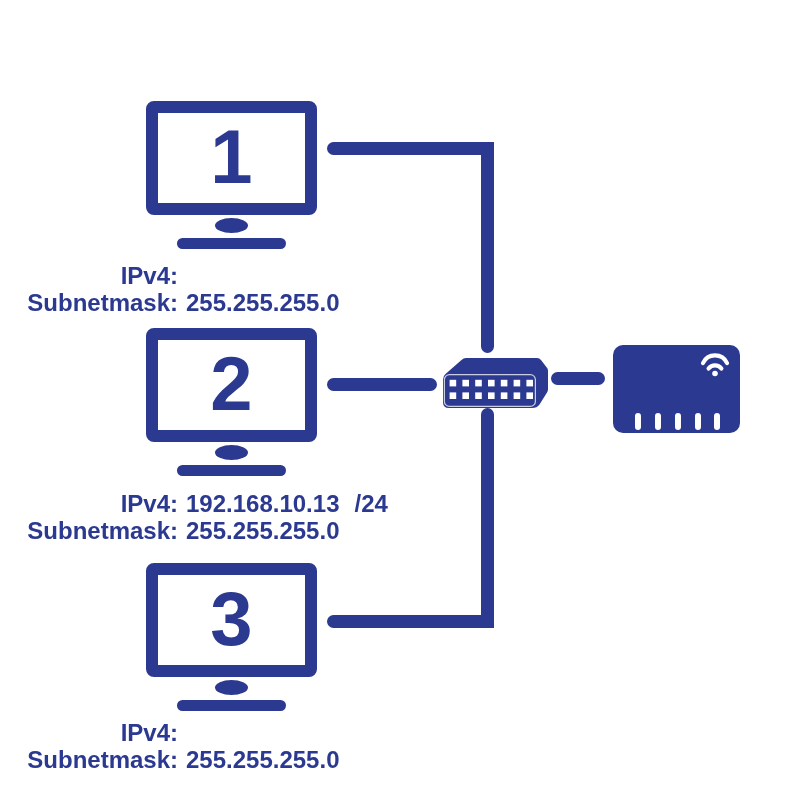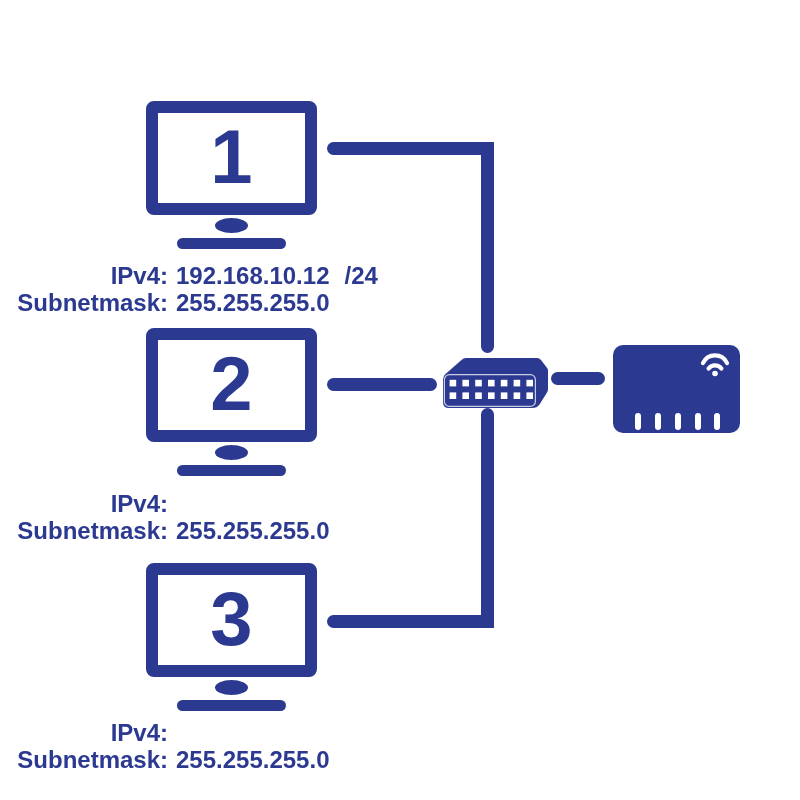--- a/index.html
+++ b/index.html
@@ -30,21 +30,21 @@
     position:absolute; left:69px; top:117px; width:33px; height:15px;
     background:var(--navy); border-radius:50%;
   }
   .base {
     position:absolute; left:31px; top:137px; width:109px; height:11px;
     background:var(--navy); border-radius:6px;
   }
 
   
   .info {
-    position:absolute; left:0; width:460px;
+    position:absolute; left:10px; width:460px;
     color:var(--navy); font-weight:bold; font-size:24px;
   }
   .row { display:flex; align-items:baseline; height:27px; line-height:27px; }
   .lbl { display:inline-block; width:168px; text-align:right; flex:none; }
   .val { margin-left:8px; }
   .cidr { margin-left:15px; }
 
   
   .cable { position:absolute; background:var(--navy); }
 
@@ -75,38 +75,38 @@
   <div class="computer" style="top:101px">
     <div class="screen">
       <span class="num">1</span>
     </div>
     <div class="neck"></div>
     <div class="base"></div>
   </div>
   <div class="info" style="top:262px">
     <div class="row">
       <span class="lbl">IPv4:</span>
-      <span class="val"><span>192.168.10.12</span><span class="cidr">/24</span></span>
     </div>
     <div class="row">
       <span class="lbl">Subnetmask:</span>
       <span class="val">255.255.255.0</span>
     </div>
   </div>
 
   <div class="computer" style="top:328px">
     <div class="screen">
       <span class="num">2</span>
     </div>
     <div class="neck"></div>
     <div class="base"></div>
   </div>
   <div class="info" style="top:490px">
     <div class="row">
       <span class="lbl">IPv4:</span>
+      <span class="val"><span>192.168.10.13</span><span class="cidr">/24</span></span>
     </div>
     <div class="row">
       <span class="lbl">Subnetmask:</span>
       <span class="val">255.255.255.0</span>
     </div>
   </div>
 
   <div class="computer" style="top:563px">
     <div class="screen">
       <span class="num">3</span>

